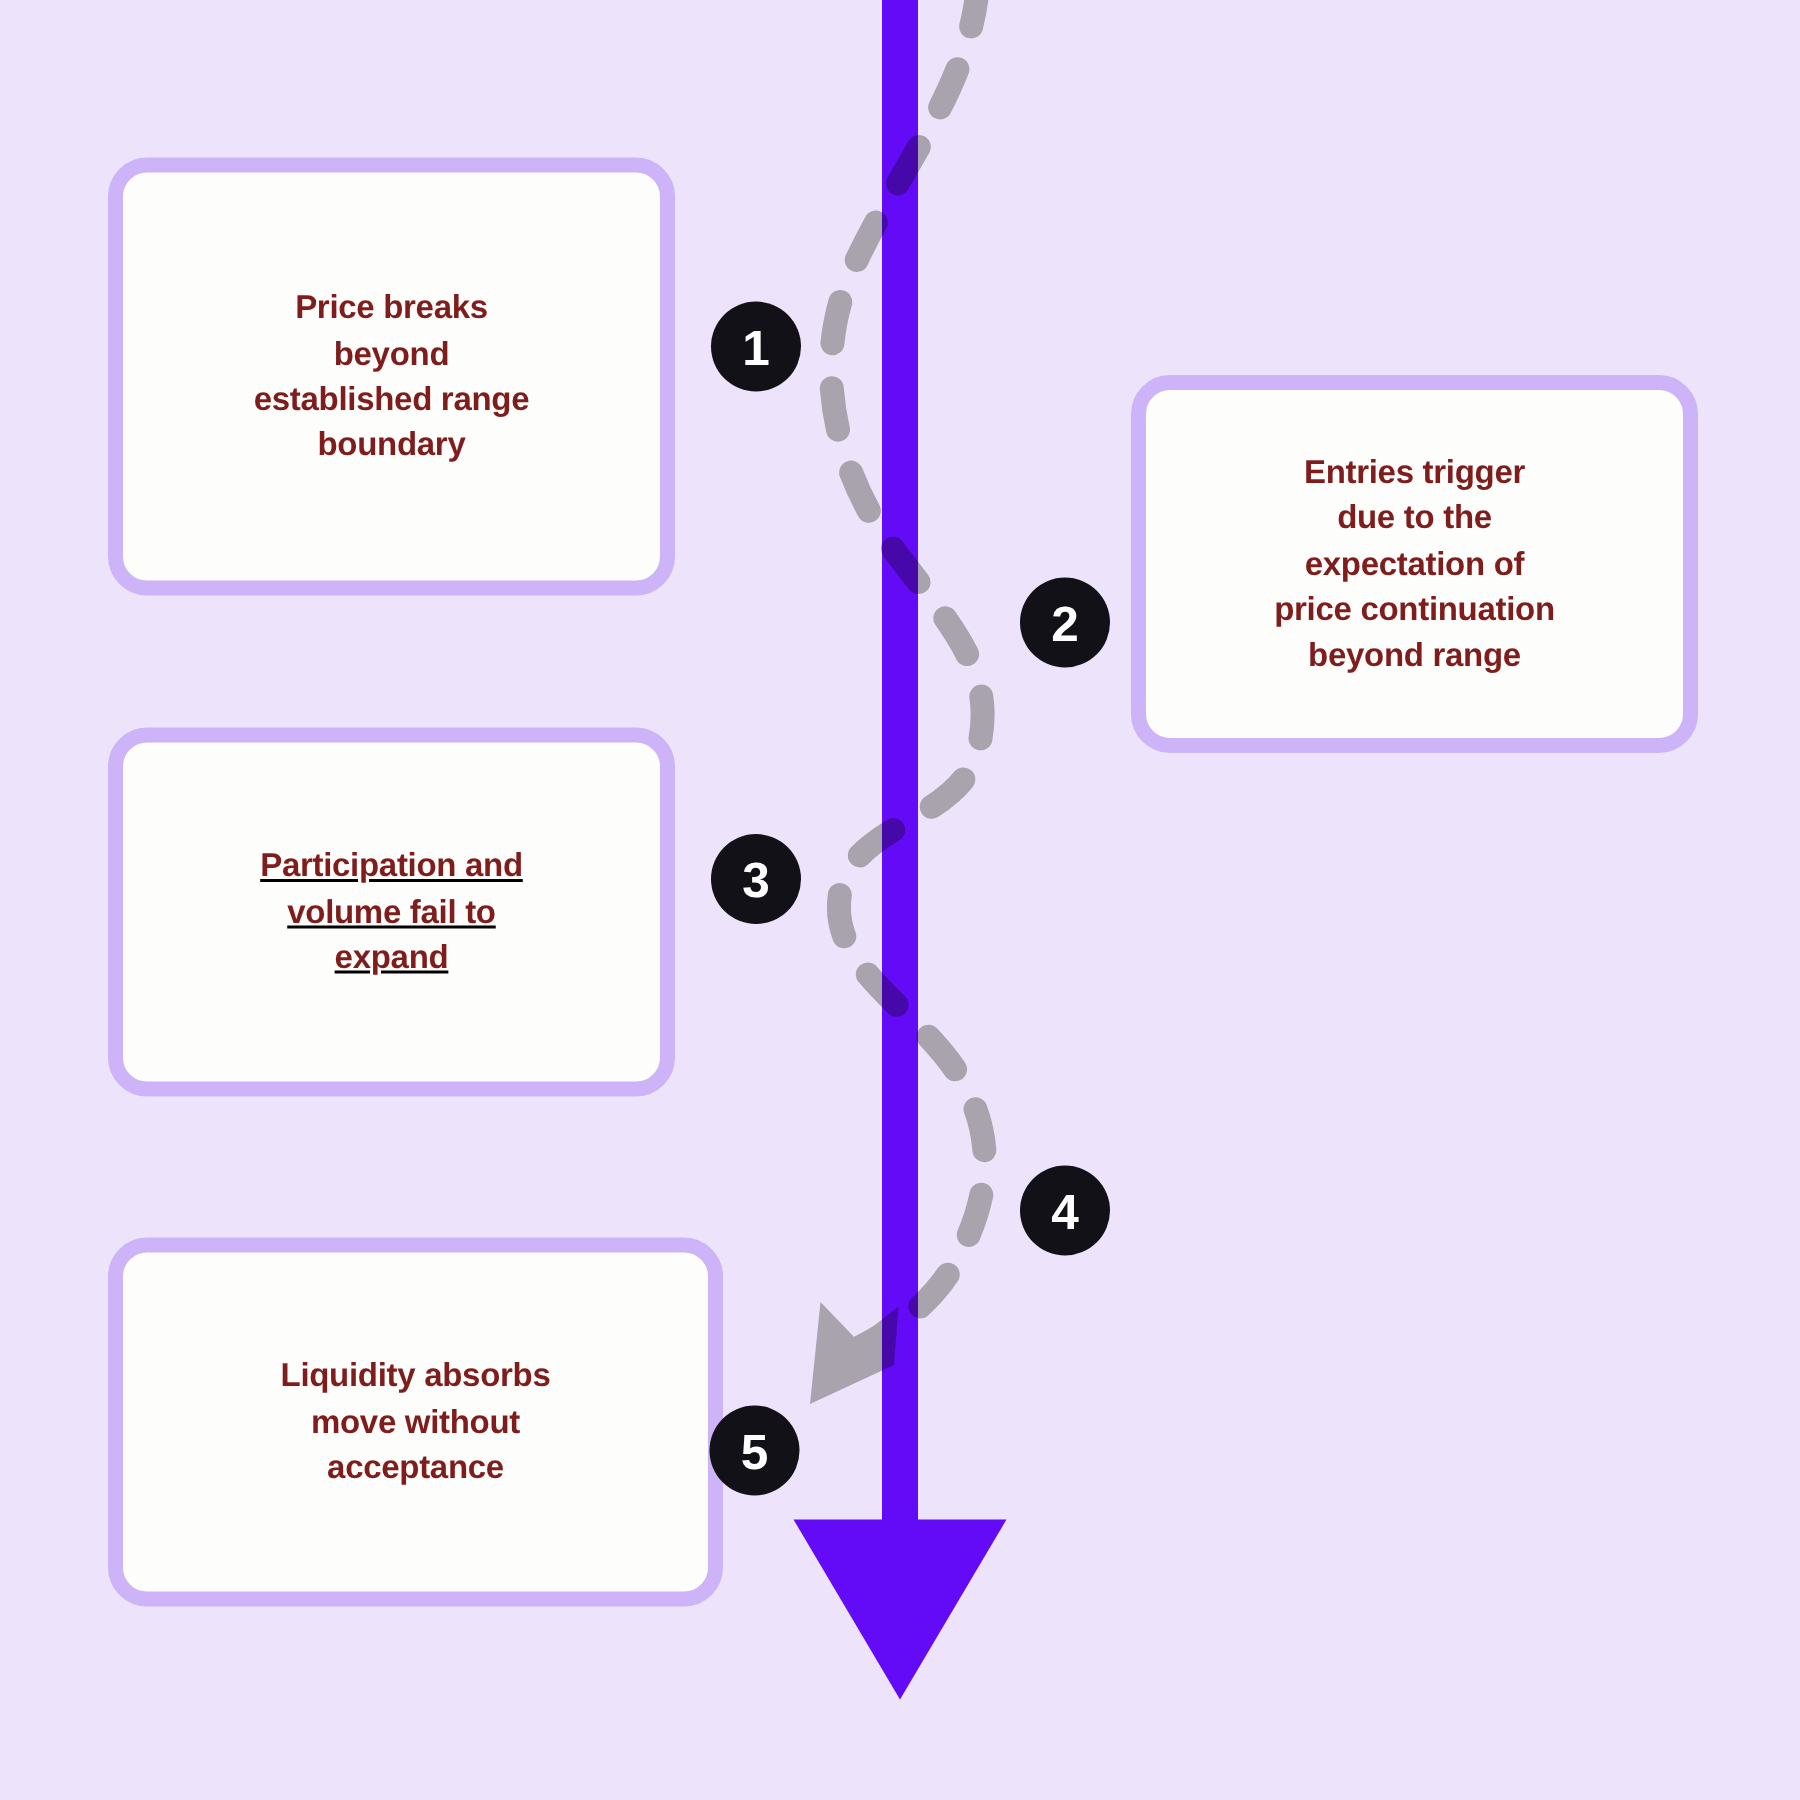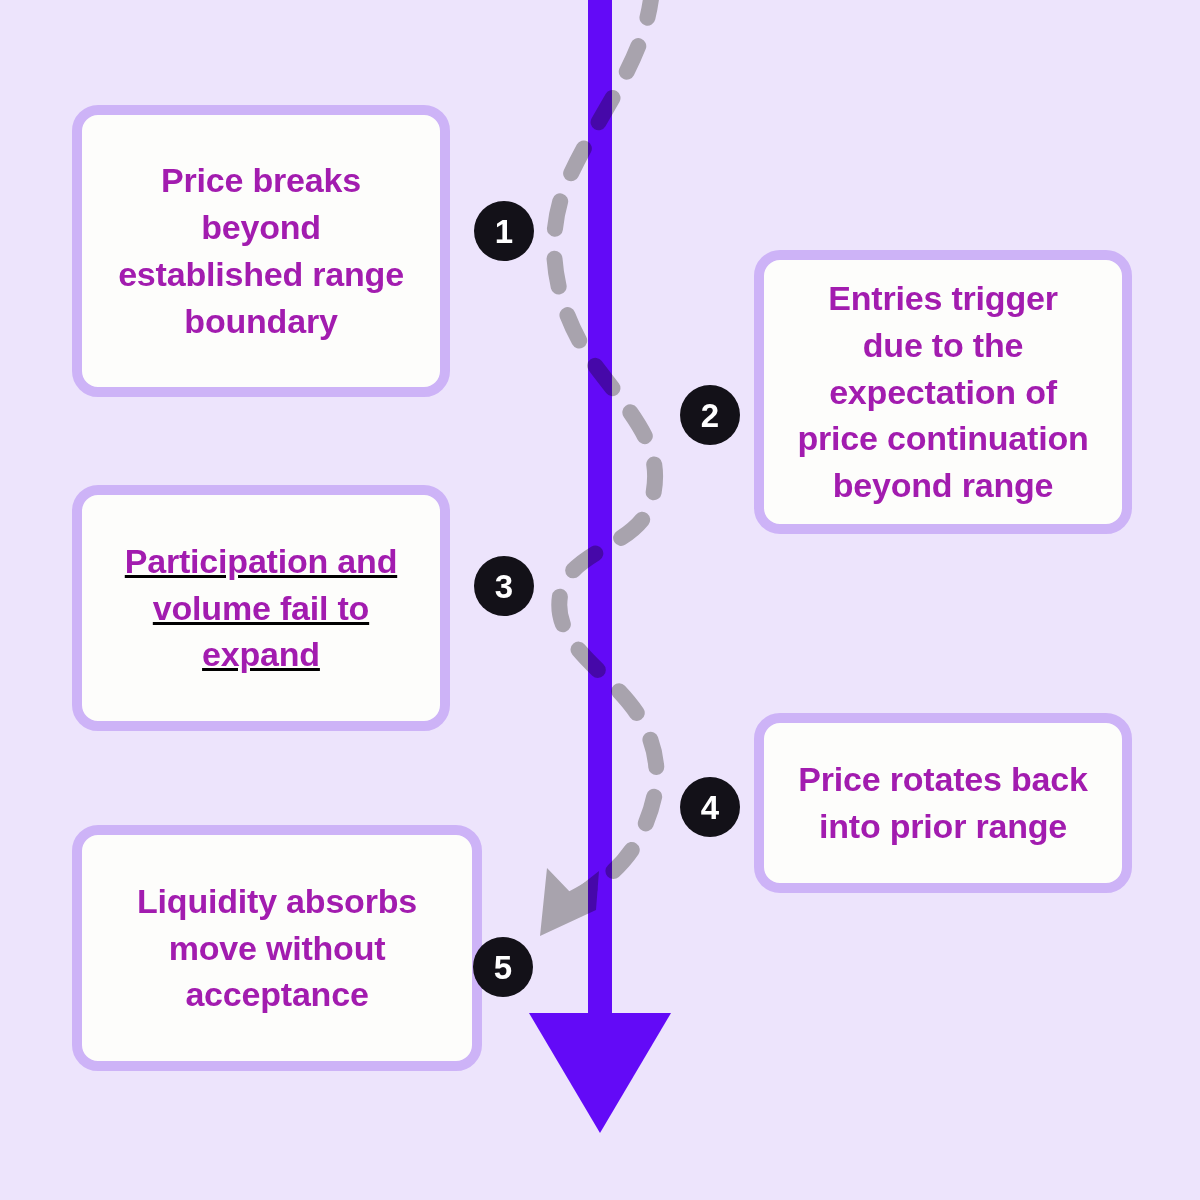--- a/index.html
+++ b/index.html
@@ -36,30 +36,30 @@
     background: #fdfdfb;
     border: 10px solid #cdb3f7;
     border-radius: 26px;
     display: flex;
     align-items: center;
     justify-content: center;
     text-align: center;
     padding: 14px 20px;
   }
   .card-text {
-    font-size: 34px;
+    font-size: 22px;
     line-height: 1.38;
     font-weight: 700;
-    color: #a21caf;
+    color: #7f1d1d;
     letter-spacing: -0.2px;
     white-space: pre-line;
   }
 
   .card-1 { left: 72px;  top: 105px; width: 378px; height: 292px; }
-  .card-2 { left: 754px; top: 250px; width: 378px; height: 284px; }
+  .card-2 { left: 754px; top: 250px; width: 378px; height: 252px; }
   .card-3 { left: 72px;  top: 485px; width: 378px; height: 246px; text-decoration: underline; }
   .card-4 { left: 754px; top: 713px; width: 378px; height: 180px; }
   .card-5 { left: 72px;  top: 825px; width: 410px; height: 246px; }
 
   
   .badge {
     position: absolute;
     width: 60px;
     height: 60px;
     border-radius: 50%;
@@ -118,24 +118,20 @@
 price continuation
 beyond range</div>
   </div>
 
   <div class="card card-3">
     <div class="card-text">Participation and
 volume fail to
 expand</div>
   </div>
 
-  <div class="card card-4">
-    <div class="card-text">Price rotates back
-into prior range</div>
-  </div>
 
   <div class="card card-5">
     <div class="card-text">Liquidity absorbs
 move without
 acceptance</div>
   </div>
 
   <div class="badge badge-1">1</div>
   <div class="badge badge-2">2</div>
   <div class="badge badge-3">3</div>

